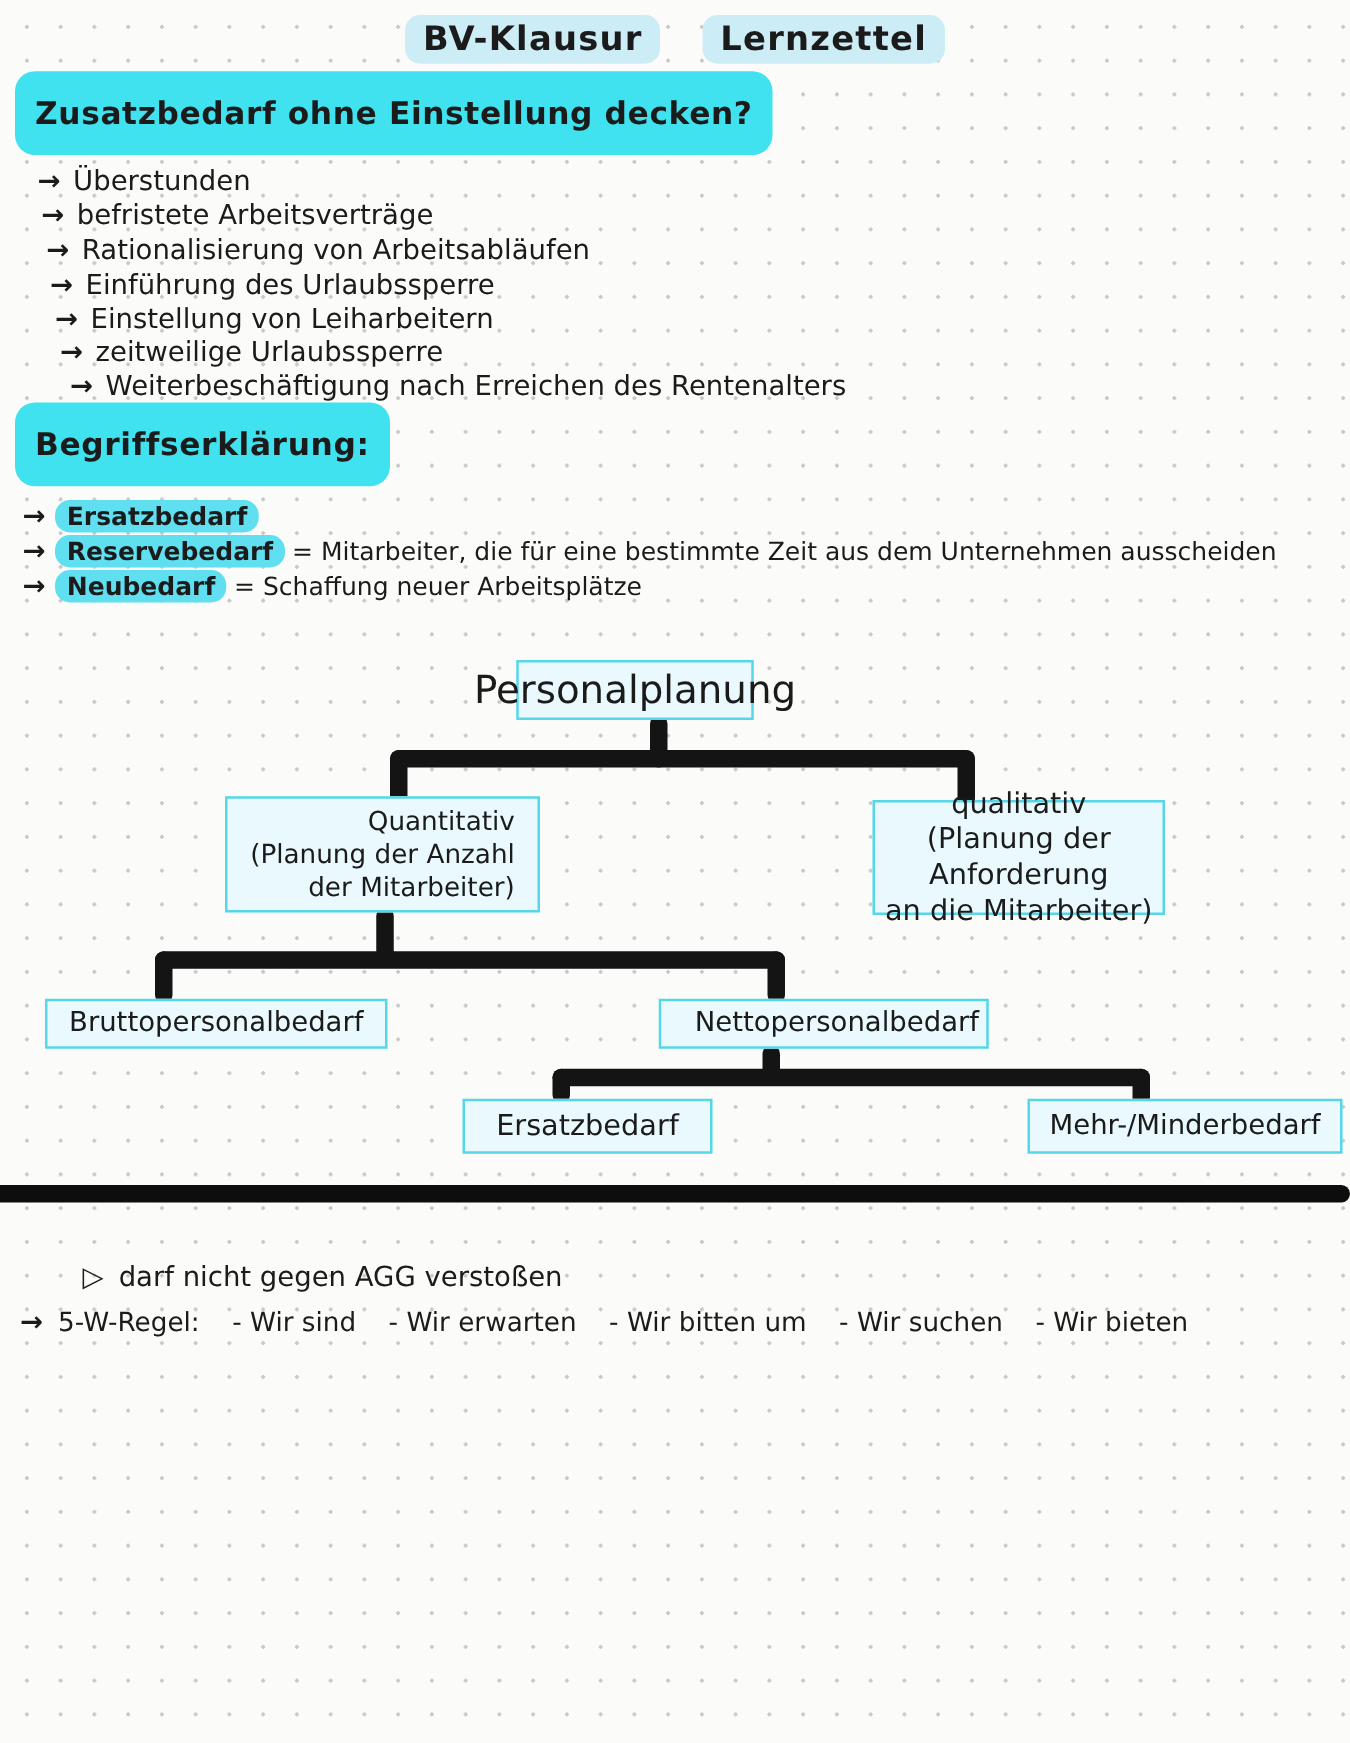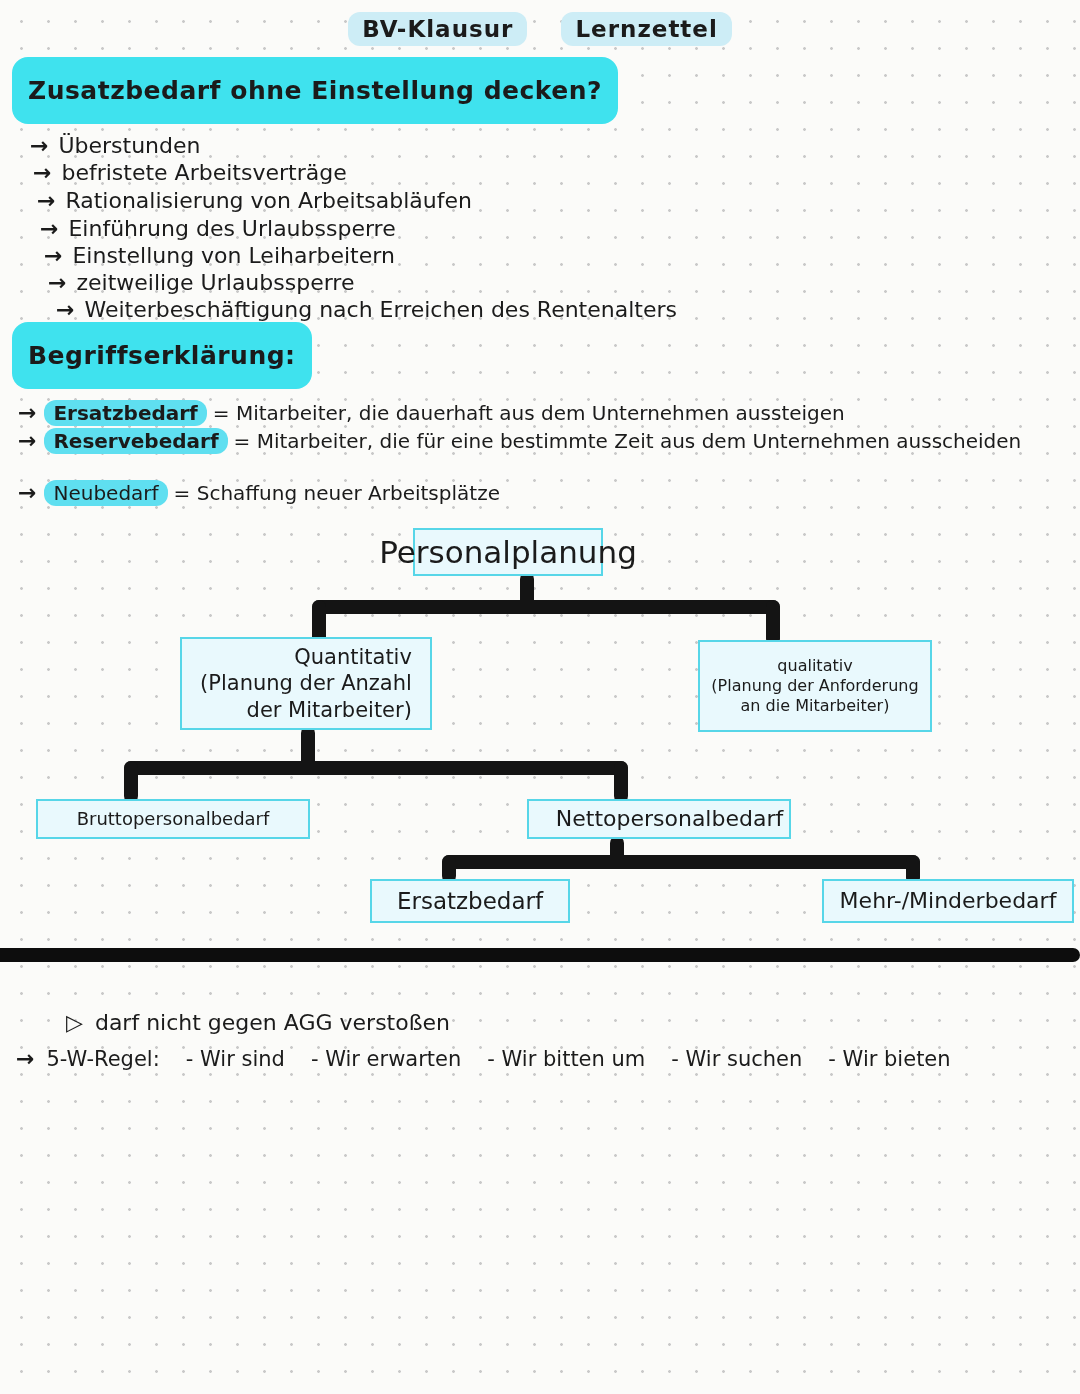--- a/index.html
+++ b/index.html
@@ -11,21 +11,21 @@
     background-position:8px 8px;
     font-family:"DejaVu Sans",sans-serif;
     color:#1b1b1b;
   }
   .abs{position:absolute;}
   
   .hl-light{background:#cdedf6;border-radius:12px;padding:4px 14px;}
   .hl-bright{background:#3fe2ee;border-radius:16px;padding:19px 16px;}
   .term-pill{background:#5fdff0;border-radius:12px;padding:1px 9px;margin-right:6px;}
   
-  .title{font-size:23px;font-weight:bold;letter-spacing:1px;}
+  .title{font-size:27px;font-weight:bold;letter-spacing:1px;}
   .heading{font-size:25px;font-weight:bold;letter-spacing:.5px;}
   .item-row{display:flex;align-items:baseline;gap:10px;font-size:22px;}
   .arrow{font-weight:bold;font-size:22px;flex:0 0 auto;}
   .def-row{display:flex;align-items:baseline;font-size:20px;white-space:nowrap;}
   .def-row .arrow{margin-right:8px;}
   
   .dbox{
     border:2px solid #57d6e8;background:#e9f9fd;
     display:flex;align-items:center;justify-content:center;
     text-align:center;white-space:pre-line;line-height:1.25;
@@ -77,30 +77,29 @@
   <span>Weiterbeschäftigung nach Erreichen des Rentenalters</span>
 </div>
 
 <div class="abs" style="left:12px;top:341px;">
   <span class="hl-bright heading">Begriffserklärung:</span>
 </div>
 
 <div class="abs def-row" style="left:18px;top:400px;">
   <span class="arrow">→</span>
   <span class="term-pill" style="font-weight:bold;">Ersatzbedarf</span>
-  <span>= Mitarbeiter, die dauerhaft aus dem Unternehmen aussteigen</span>
 </div>
 <div class="abs def-row" style="left:18px;top:428px;">
   <span class="arrow">→</span>
   <span class="term-pill" style="font-weight:bold;">Reservebedarf</span>
   <span>= Mitarbeiter, die für eine bestimmte Zeit aus dem Unternehmen ausscheiden</span>
 </div>
 <div class="abs def-row" style="left:18px;top:456px;">
   <span class="arrow">→</span>
-  <span class="term-pill" style="font-weight:normal;margin-top:24px;">Neubedarf</span>
+  <span class="term-pill" style="font-weight:bold;">Neubedarf</span>
   <span>= Schaffung neuer Arbeitsplätze</span>
 </div>
 
 <div class="bar" style="left:520px;top:572px;width:14px;height:42px;"></div>
 <div class="bar" style="left:312px;top:600px;width:468px;height:14px;"></div>
 <div class="bar" style="left:312px;top:600px;width:14px;height:44px;"></div>
 <div class="bar" style="left:766px;top:600px;width:14px;height:46px;"></div>
 
 <div class="bar" style="left:301px;top:726px;width:14px;height:48px;"></div>
 <div class="bar" style="left:124px;top:761px;width:504px;height:14px;"></div>
@@ -109,24 +108,24 @@
 
 <div class="bar" style="left:610px;top:836px;width:14px;height:30px;"></div>
 <div class="bar" style="left:442px;top:855px;width:478px;height:14px;"></div>
 <div class="bar" style="left:442px;top:855px;width:14px;height:28px;"></div>
 <div class="bar" style="left:906px;top:855px;width:14px;height:30px;"></div>
 
 <div class="dbox abs" style="left:413px;top:528px;width:190px;height:48px;font-size:31px;">Personalplanung</div>
 <div class="dbox abs" style="left:180px;top:637px;width:252px;height:93px;font-size:21px;text-align:right;">Quantitativ
 (Planung der Anzahl
 der Mitarbeiter)</div>
-<div class="dbox abs" style="left:698px;top:640px;width:234px;height:92px;font-size:16px;">qualitativ
+<div class="dbox abs" style="left:698px;top:640px;width:234px;height:92px;font-size:23px;">qualitativ
 (Planung der Anforderung
 an die Mitarbeiter)</div>
-<div class="dbox abs" style="left:36px;top:799px;width:274px;height:40px;font-size:18px;">Bruttopersonalbedarf</div>
+<div class="dbox abs" style="left:36px;top:799px;width:274px;height:40px;font-size:22px;">Bruttopersonalbedarf</div>
 <div class="dbox abs" style="left:527px;top:799px;width:264px;height:40px;font-size:22px;padding-left:21px;">Nettopersonalbedarf</div>
 <div class="dbox abs" style="left:370px;top:879px;width:200px;height:44px;font-size:23px;">Ersatzbedarf</div>
 <div class="dbox abs" style="left:822px;top:879px;width:252px;height:44px;font-size:22px;">Mehr-/Minderbedarf</div>
 
 <div class="divider" style="top:948px;"></div>
 
 <div class="abs footer-row" style="left:66px;top:1010px;font-size:22px;gap:12px;">
   <span class="arrow">▷</span>
   <span>darf nicht gegen AGG verstoßen</span>
 </div>

